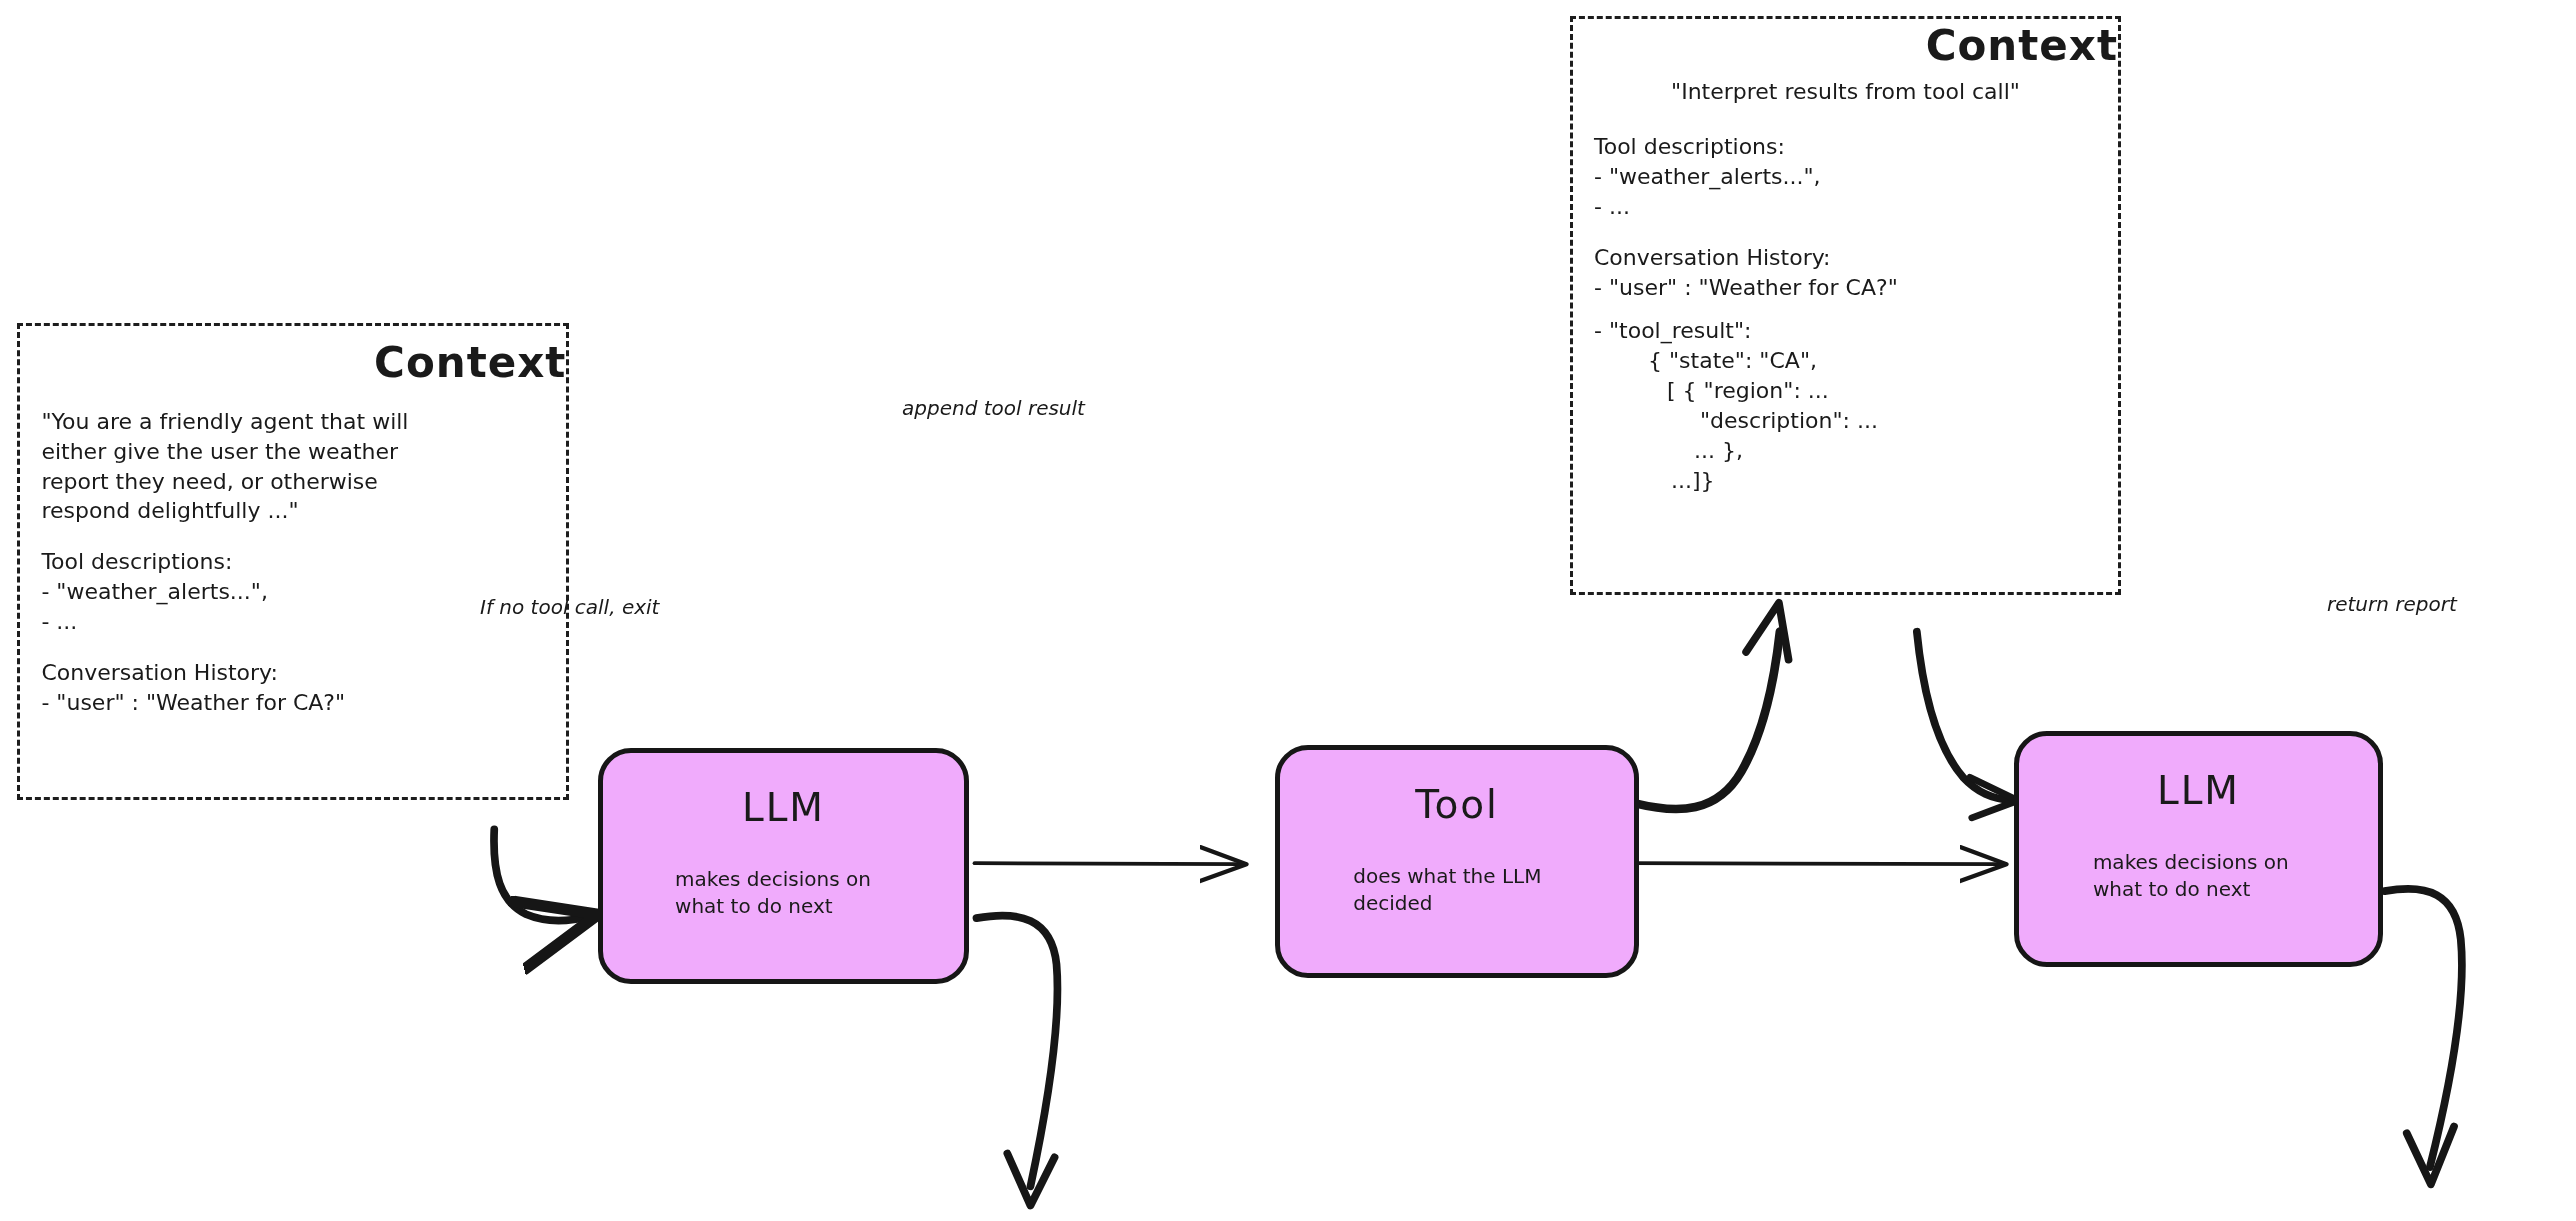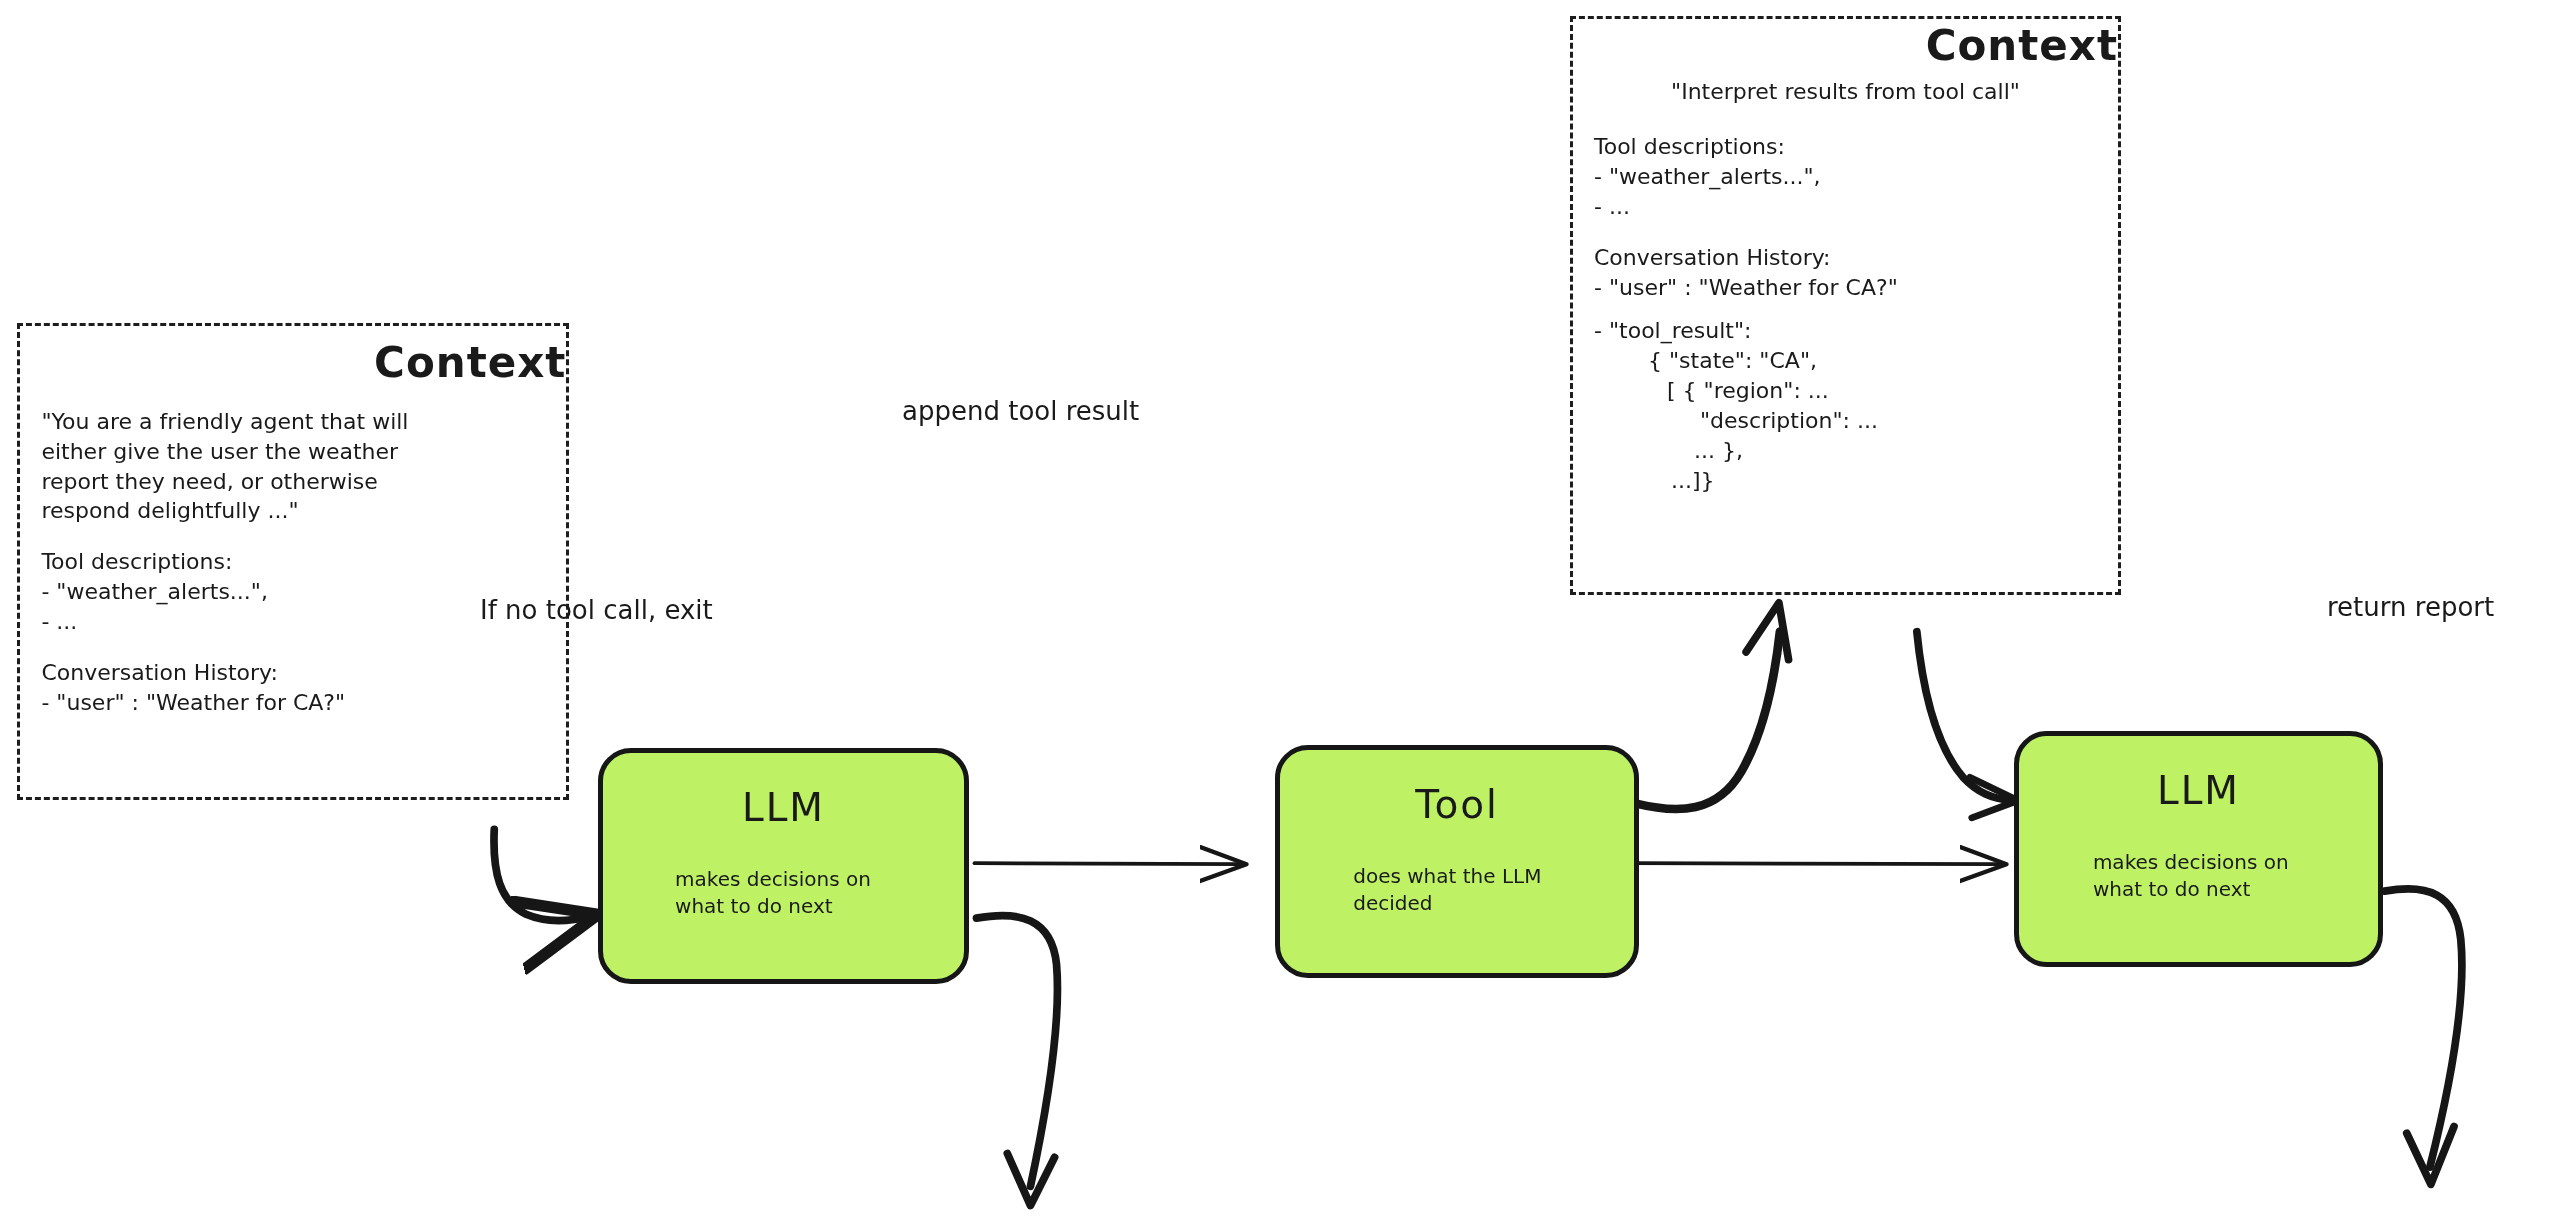--- a/index.html
+++ b/index.html
@@ -62,21 +62,21 @@
     text-align: center;
     margin: 0 0 25px 0;
   }
 
   
   .node-box {
     position: absolute;
     border: 5.8px solid #161616;
     border-radius: 33px;
     box-sizing: border-box;
-    background: #bef264;
+    background: #f0abfc;
     display: flex;
     flex-direction: column;
     align-items: center;
   }
   .node-title {
     font-size: 39px;
     font-weight: 400;
     letter-spacing: 1.9px;
     margin-top: 35px;
     line-height: 1;
@@ -93,23 +93,24 @@
   #node-tool  { left: 1254px; top: 745px; width: 364px; height: 233px; margin-left: 21px; }
   #node-llm-2 { left: 2014px; top: 731px; width: 369px; height: 236px; }
 
   #node-llm-1 .node-sub { margin-left: -21px; }
   #node-tool .node-sub  { margin-left: -19.3px; }
   #node-llm-2 .node-sub { margin-left: -15.4px; }
 
   
   .edge-label {
     position: absolute;
-    font-size: 26px;
+    font-size: 20px;
     line-height: 1.2;
     white-space: nowrap;
+    font-style: italic;
   }
   #label-no-tool-call { left: 480px; top: 595px; }
   #label-append-tool-result { left: 902px; top: 396px; }
   #label-return-result { left: 2327px; top: 592px; }
 
   
   #arrow-layer {
     position: absolute;
     left: 0; top: 0;
     width: 2576px;

